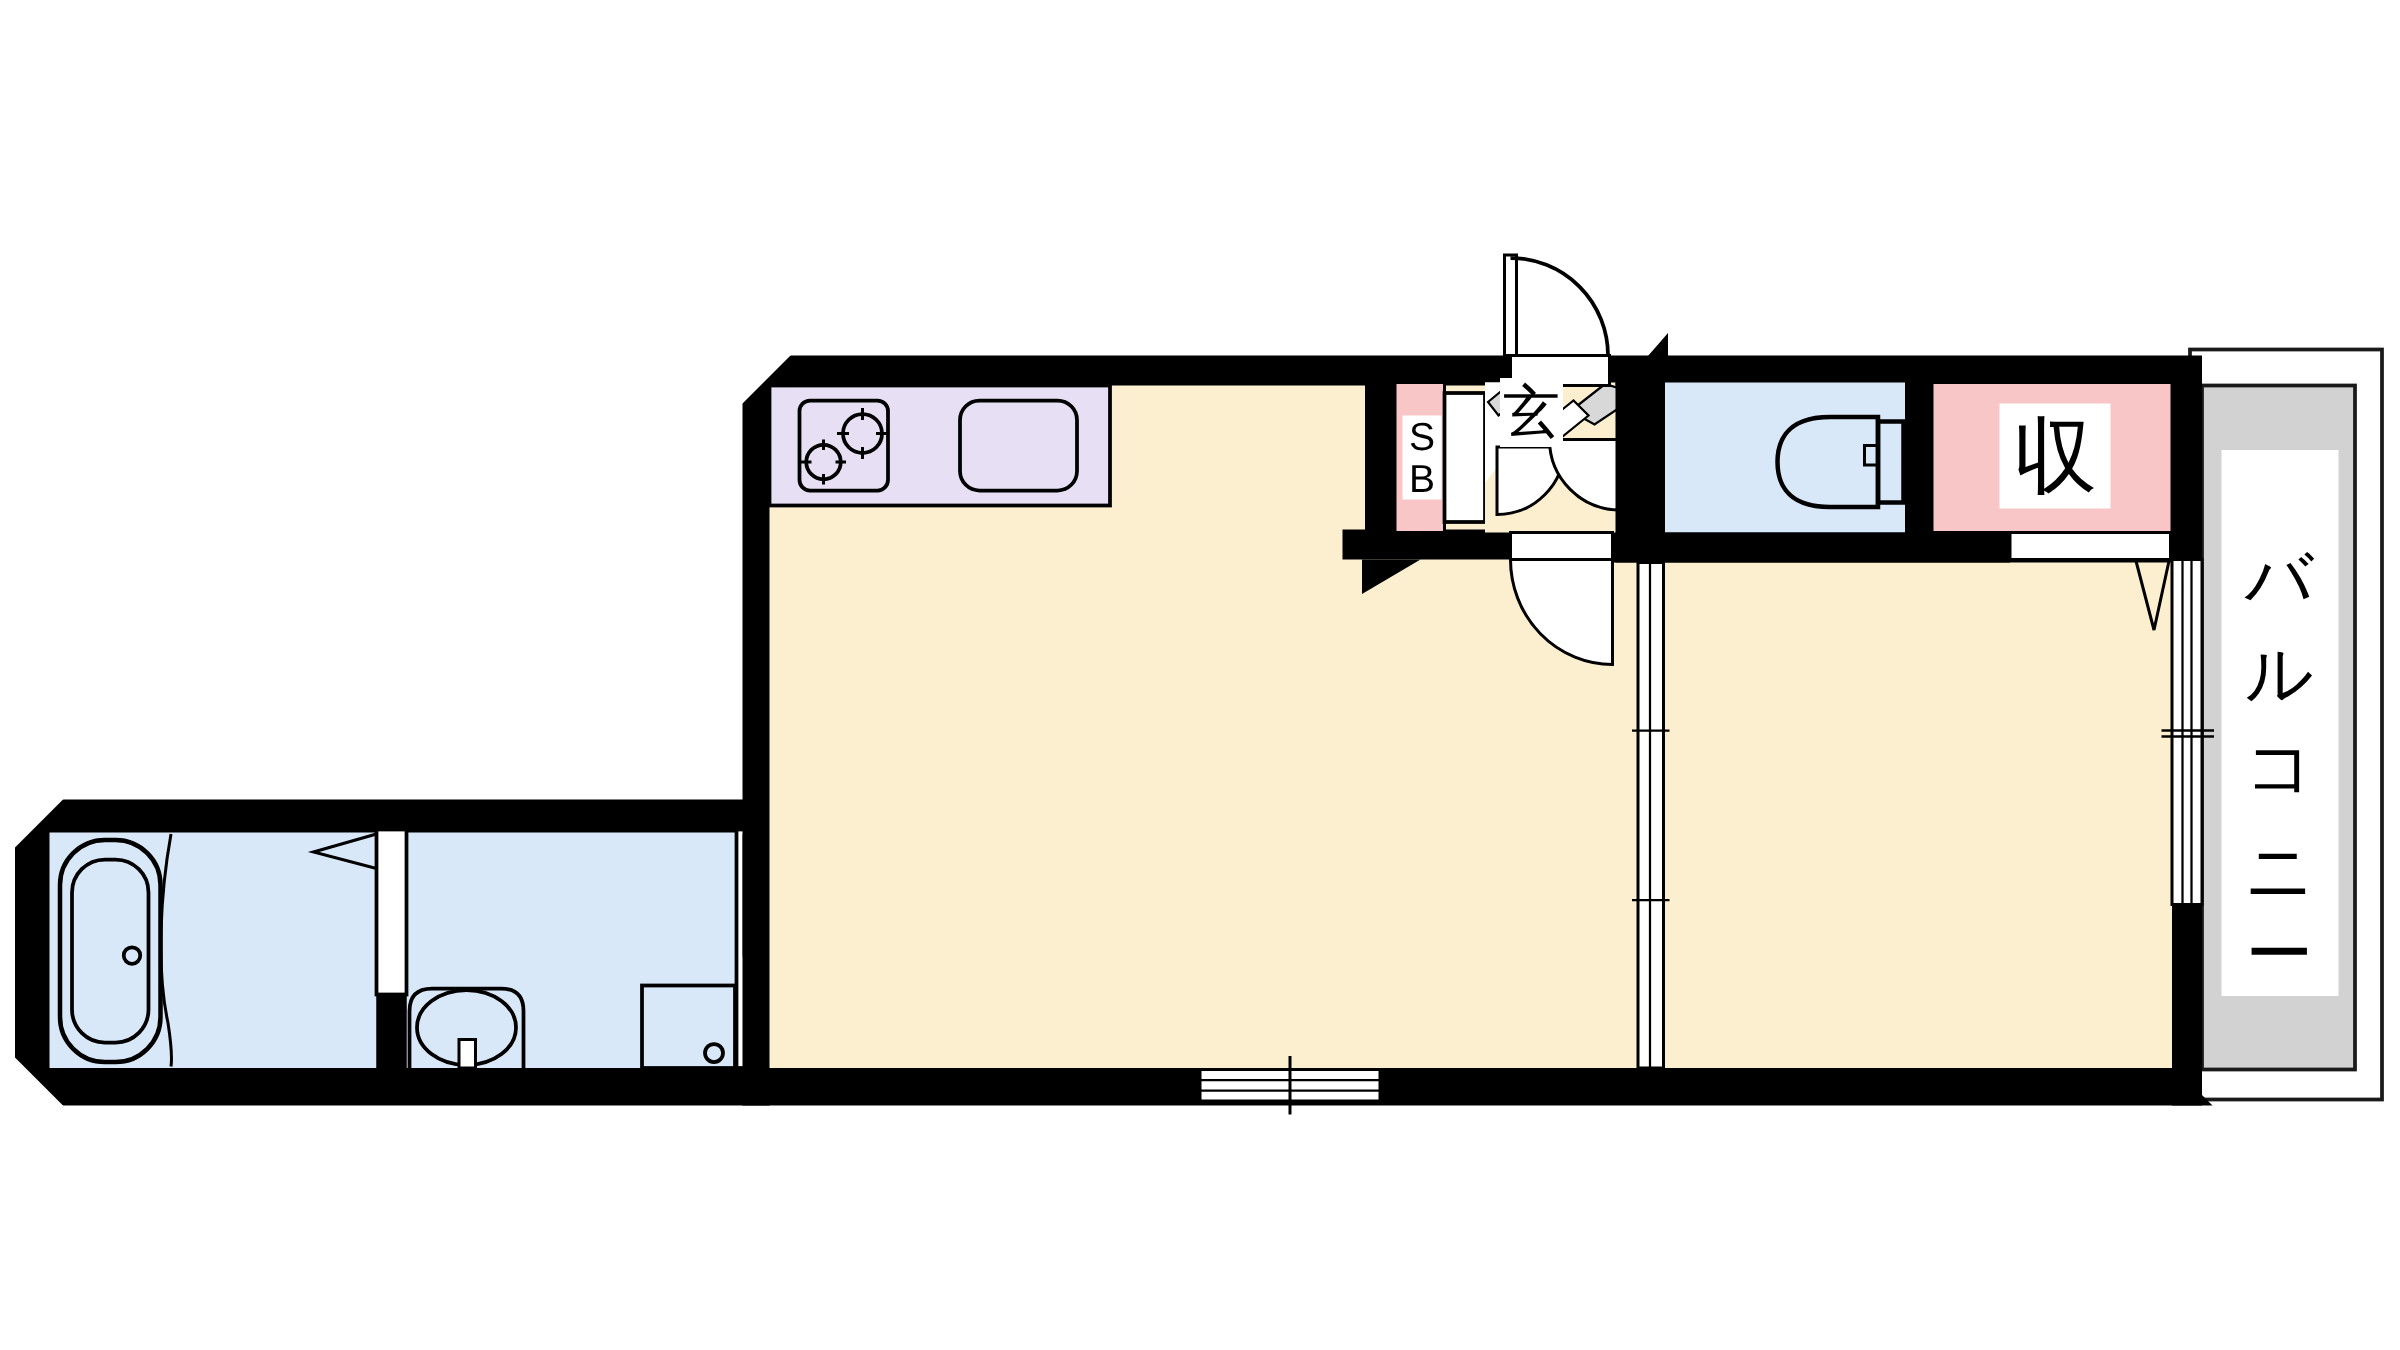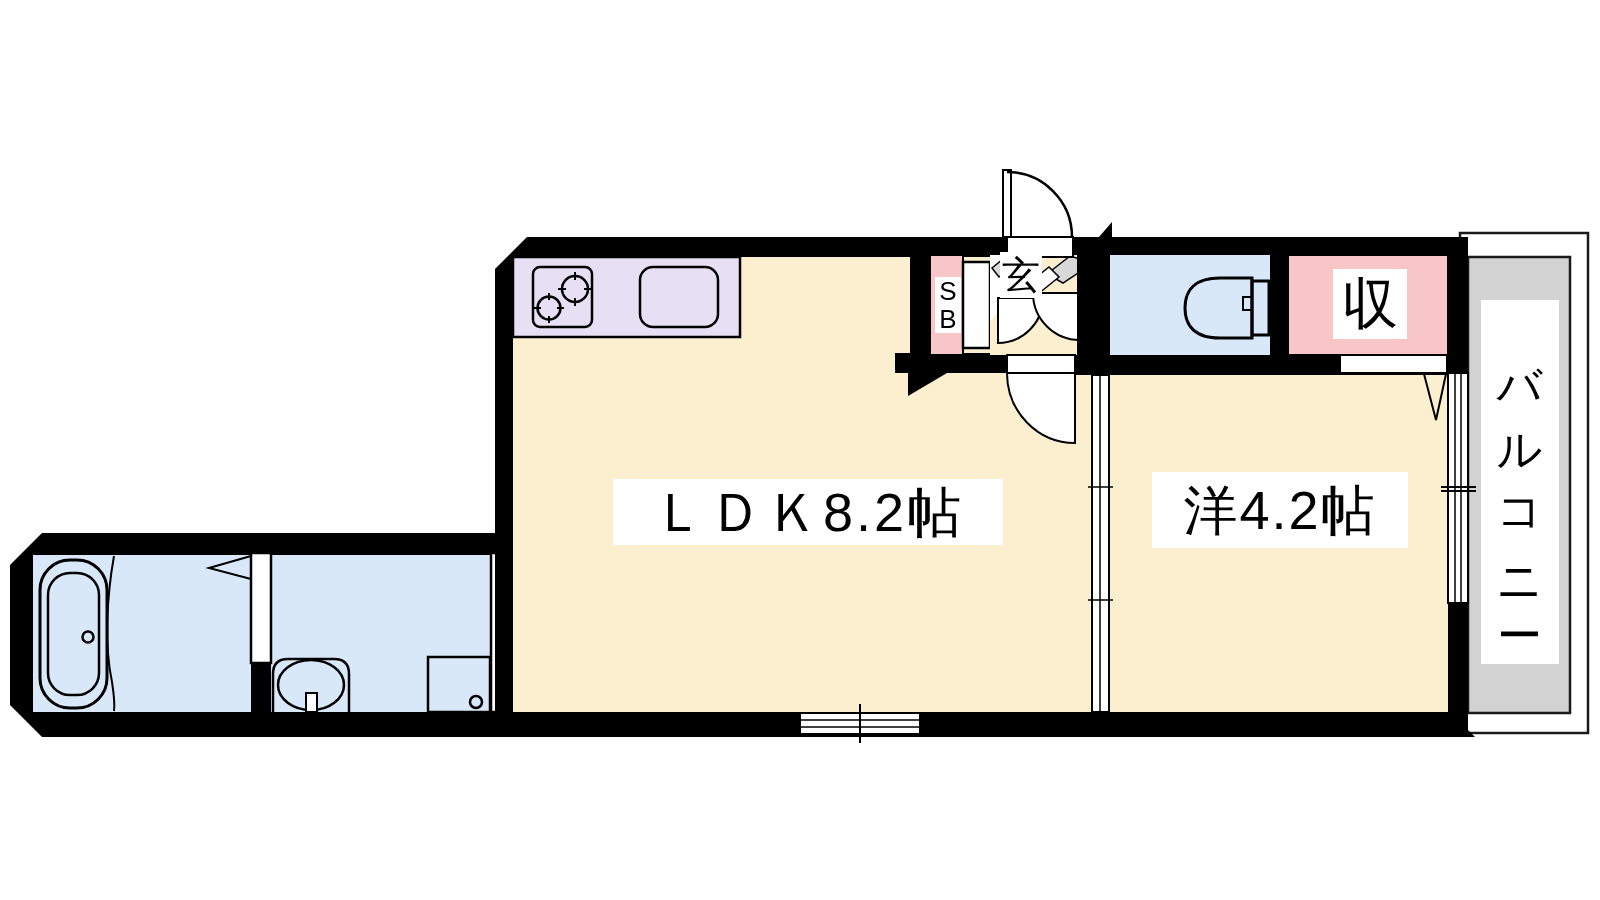--- a/index.html
+++ b/index.html
@@ -166,22 +166,20 @@
 
     <g>
       <rect x="800" y="713" width="120" height="21" fill="#fff" stroke="#000" stroke-width="2"></rect>
       <line x1="800" y1="720" x2="920" y2="720" stroke="#000" stroke-width="1.5"></line>
       <line x1="800" y1="727" x2="920" y2="727" stroke="#000" stroke-width="1.5"></line>
       <line x1="860" y1="704" x2="860" y2="743" stroke="#000" stroke-width="2"></line>
     </g>
   </g>
 </svg>
 
-  <div class="lbl lbl-ldk">ＬＤＫ8.2帖</div>
-  <div class="lbl lbl-western">洋4.2帖</div>
   <div class="lbl lbl-balcony">バルコニー</div>
   <div class="lbl lbl-genkan">玄</div>
   <div class="lbl lbl-closet">収</div>
   <div class="lbl lbl-sb">
     <span>S</span>
     <span>B</span>
   </div>
 
 </div>
 

